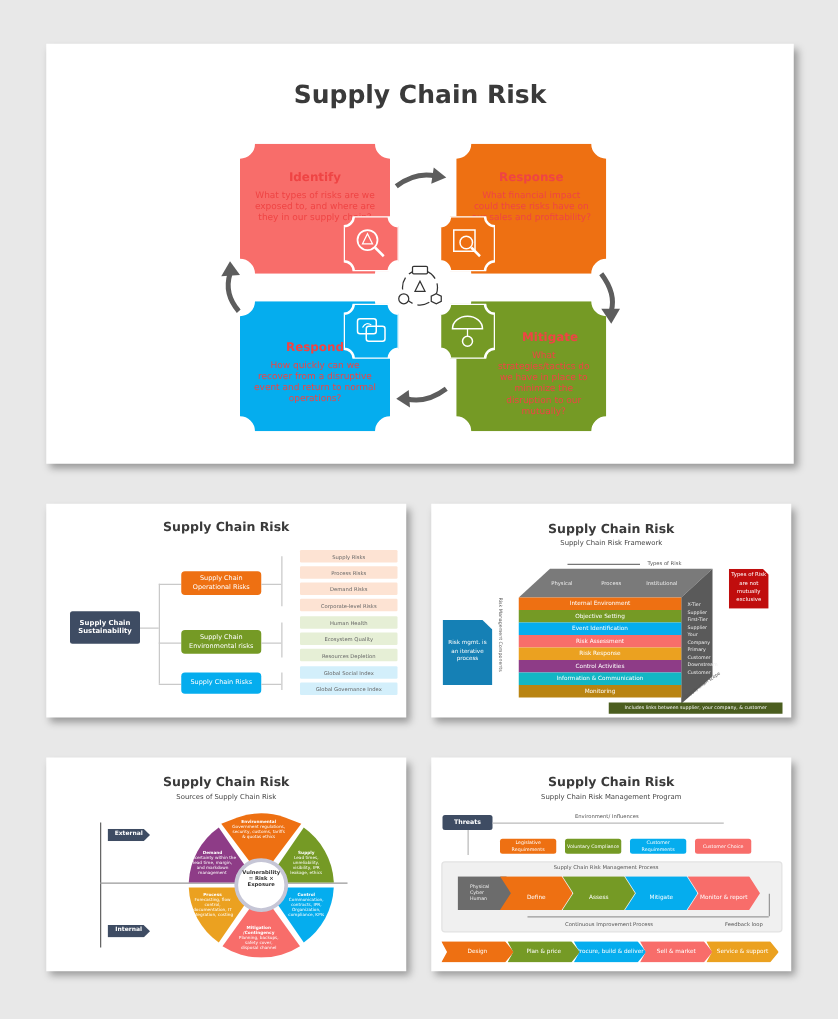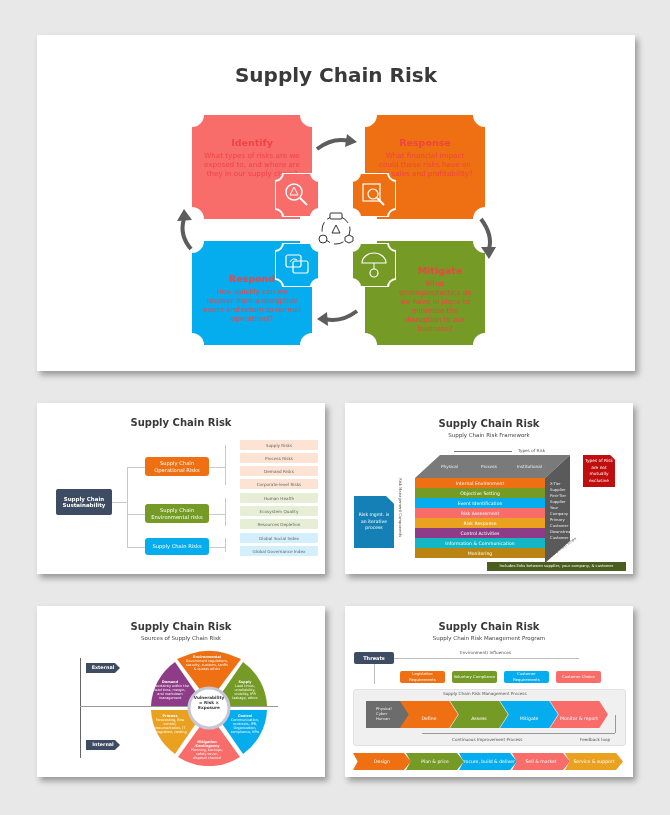--- a/index.html
+++ b/index.html
@@ -53,21 +53,21 @@
       </svg>
     <div class="qh" style="margin-top:32px">Respond</div>
     <div class="qt">How quickly can we recover from a disruptive event and return to normal operations?</div>
   </div>
 
   <div class="quad" style="left:328px;top:206px">
     <svg class="bg" width="120" height="104">
         <path d="M12 0 H108 A12 12 0 0 0 120 12 V92 A12 12 0 0 0 108 104 H12 A12 12 0 0 0 0 92 V12 A12 12 0 0 0 12 0Z" fill="#759a25"></path>
       </svg>
     <div class="qh" style="margin-top:24px;padding-left:30px">Mitigate</div>
-    <div class="qt" style="margin-left:30px">What strategies/tactics do we have in place to minimize the disruption to our business?</div>
+    <div class="qt" style="margin-left:30px">What strategies/tactics do we have in place to minimize the disruption to our mutually?</div>
   </div>
 
   <div class="ibox" style="left:238px;top:138px">
     <svg width="44" height="44">
         <path d="M8 0 H36 A8 8 0 0 0 44 8 V36 A8 8 0 0 0 36 44 H8 A8 8 0 0 0 0 36 V8 A8 8 0 0 0 8 0Z" fill="#f86d6a" stroke="#fff" stroke-width="2"></path>
       <circle cx="19" cy="19" r="8" fill="none" stroke="#fff" stroke-width="1.4"></circle>
         <path d="M19 14 L23 22 H15Z" fill="none" stroke="#fff" stroke-width="1"></path>
         <line x1="25" y1="25" x2="32" y2="32" stroke="#fff" stroke-width="2"></line>
       </svg>
   </div>

